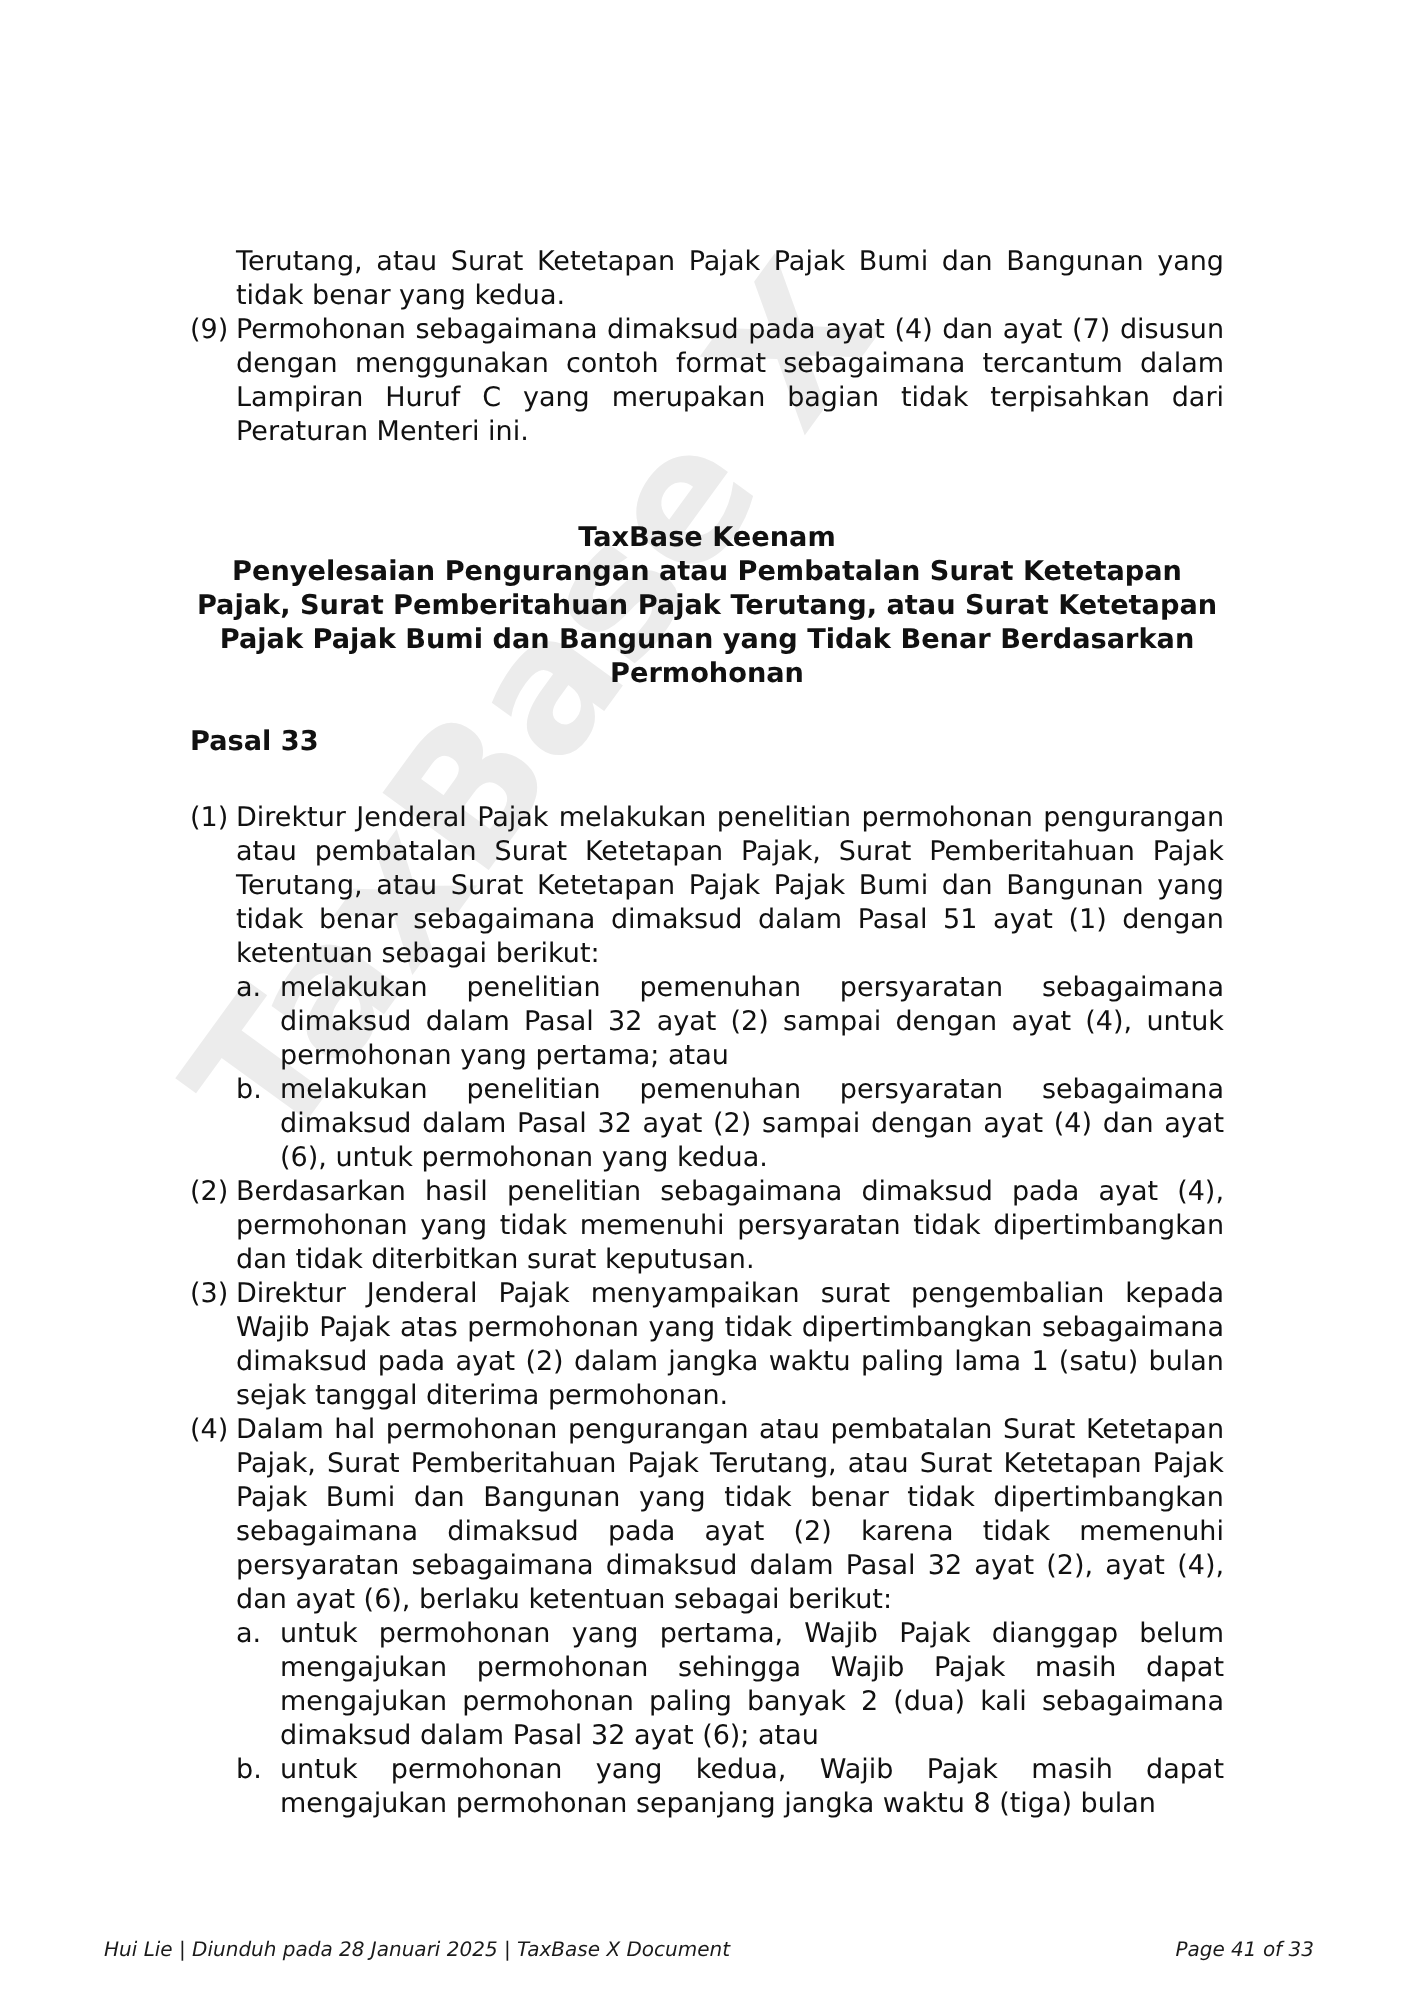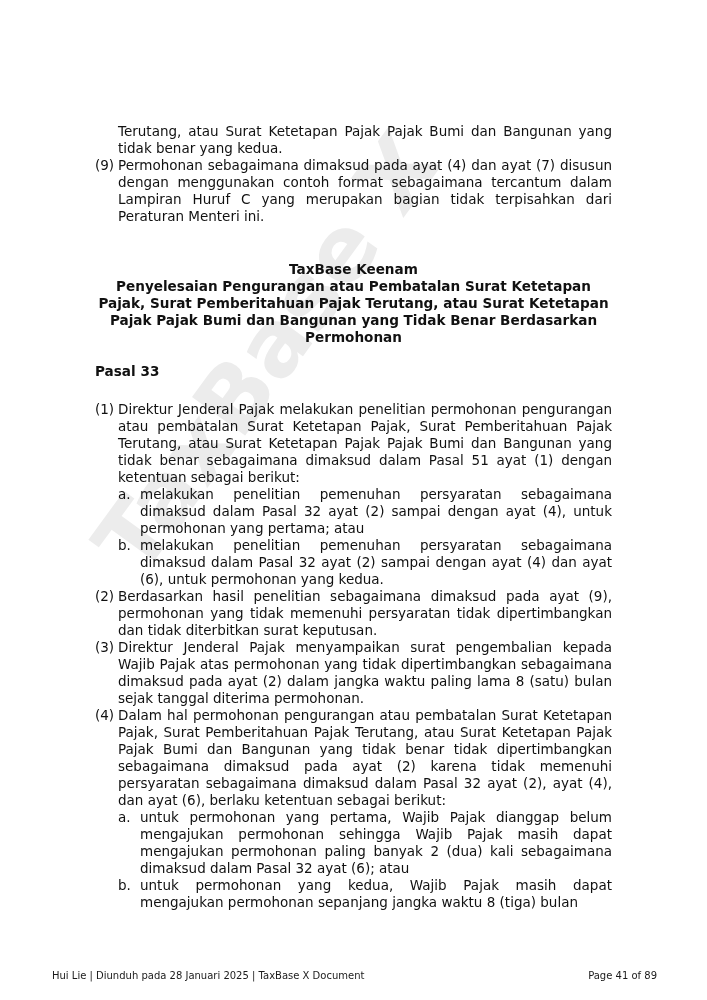--- a/index.html
+++ b/index.html
@@ -66,20 +66,21 @@
     position: absolute;
     left: 52px;
     right: 50px;
     top: 969px;
     display: flex;
     justify-content: space-between;
     font-size: 10px;
     line-height: 13px;
     color: #1a1a1a;
     z-index: 1;
+    font-style: italic;
   }
 </style>
 </head>
 <body>
 
 <div class="page">
 
   <div class="watermark">TaxBase X</div>
 
   <div class="content">
@@ -108,26 +109,26 @@
         </div>
         <div class="subitem">
           <span class="subitem-marker">b.</span>
           <div class="subitem-text">melakukan penelitian pemenuhan persyaratan sebagaimana dimaksud dalam Pasal 32 ayat (2) sampai dengan ayat (4) dan ayat (6), untuk permohonan yang kedua.</div>
         </div>
       </div>
     </div>
 
     <div class="clause">
       <span class="clause-num">(2)</span>
-      <div class="clause-body">Berdasarkan hasil penelitian sebagaimana dimaksud pada ayat (9), permohonan yang tidak memenuhi persyaratan tidak dipertimbangkan dan tidak diterbitkan surat keputusan.</div>
+      <div class="clause-body">Berdasarkan hasil penelitian sebagaimana dimaksud pada ayat (4), permohonan yang tidak memenuhi persyaratan tidak dipertimbangkan dan tidak diterbitkan surat keputusan.</div>
     </div>
 
     <div class="clause">
       <span class="clause-num">(3)</span>
-      <div class="clause-body">Direktur Jenderal Pajak menyampaikan surat pengembalian kepada Wajib Pajak atas permohonan yang tidak dipertimbangkan sebagaimana dimaksud pada ayat (2) dalam jangka waktu paling lama 8 (satu) bulan sejak tanggal diterima permohonan.</div>
+      <div class="clause-body">Direktur Jenderal Pajak menyampaikan surat pengembalian kepada Wajib Pajak atas permohonan yang tidak dipertimbangkan sebagaimana dimaksud pada ayat (2) dalam jangka waktu paling lama 1 (satu) bulan sejak tanggal diterima permohonan.</div>
     </div>
 
     <div class="clause">
       <span class="clause-num">(4)</span>
       <div class="clause-body">
         <div>Dalam hal permohonan pengurangan atau pembatalan Surat Ketetapan Pajak, Surat Pemberitahuan Pajak Terutang, atau Surat Ketetapan Pajak Pajak Bumi dan Bangunan yang tidak benar tidak dipertimbangkan sebagaimana dimaksud pada ayat (2) karena tidak memenuhi persyaratan sebagaimana dimaksud dalam Pasal 32 ayat (2), ayat (4), dan ayat (6), berlaku ketentuan sebagai berikut:</div>
         <div class="subitem">
           <span class="subitem-marker">a.</span>
           <div class="subitem-text">untuk permohonan yang pertama, Wajib Pajak dianggap belum mengajukan permohonan sehingga Wajib Pajak masih dapat mengajukan permohonan paling banyak 2 (dua) kali sebagaimana dimaksud dalam Pasal 32 ayat (6); atau</div>
         </div>
@@ -135,16 +136,16 @@
           <span class="subitem-marker">b.</span>
           <div class="subitem-text">untuk permohonan yang kedua, Wajib Pajak masih dapat mengajukan permohonan sepanjang jangka waktu 8 (tiga) bulan</div>
         </div>
       </div>
     </div>
 
   </div>
 
   <div class="footer">
     <span>Hui Lie | Diunduh pada 28 Januari 2025 | TaxBase X Document</span>
-    <span>Page 41 of 89</span>
+    <span>Page 41 of 33</span>
   </div>
 
 </div>
 
 </body></html>

